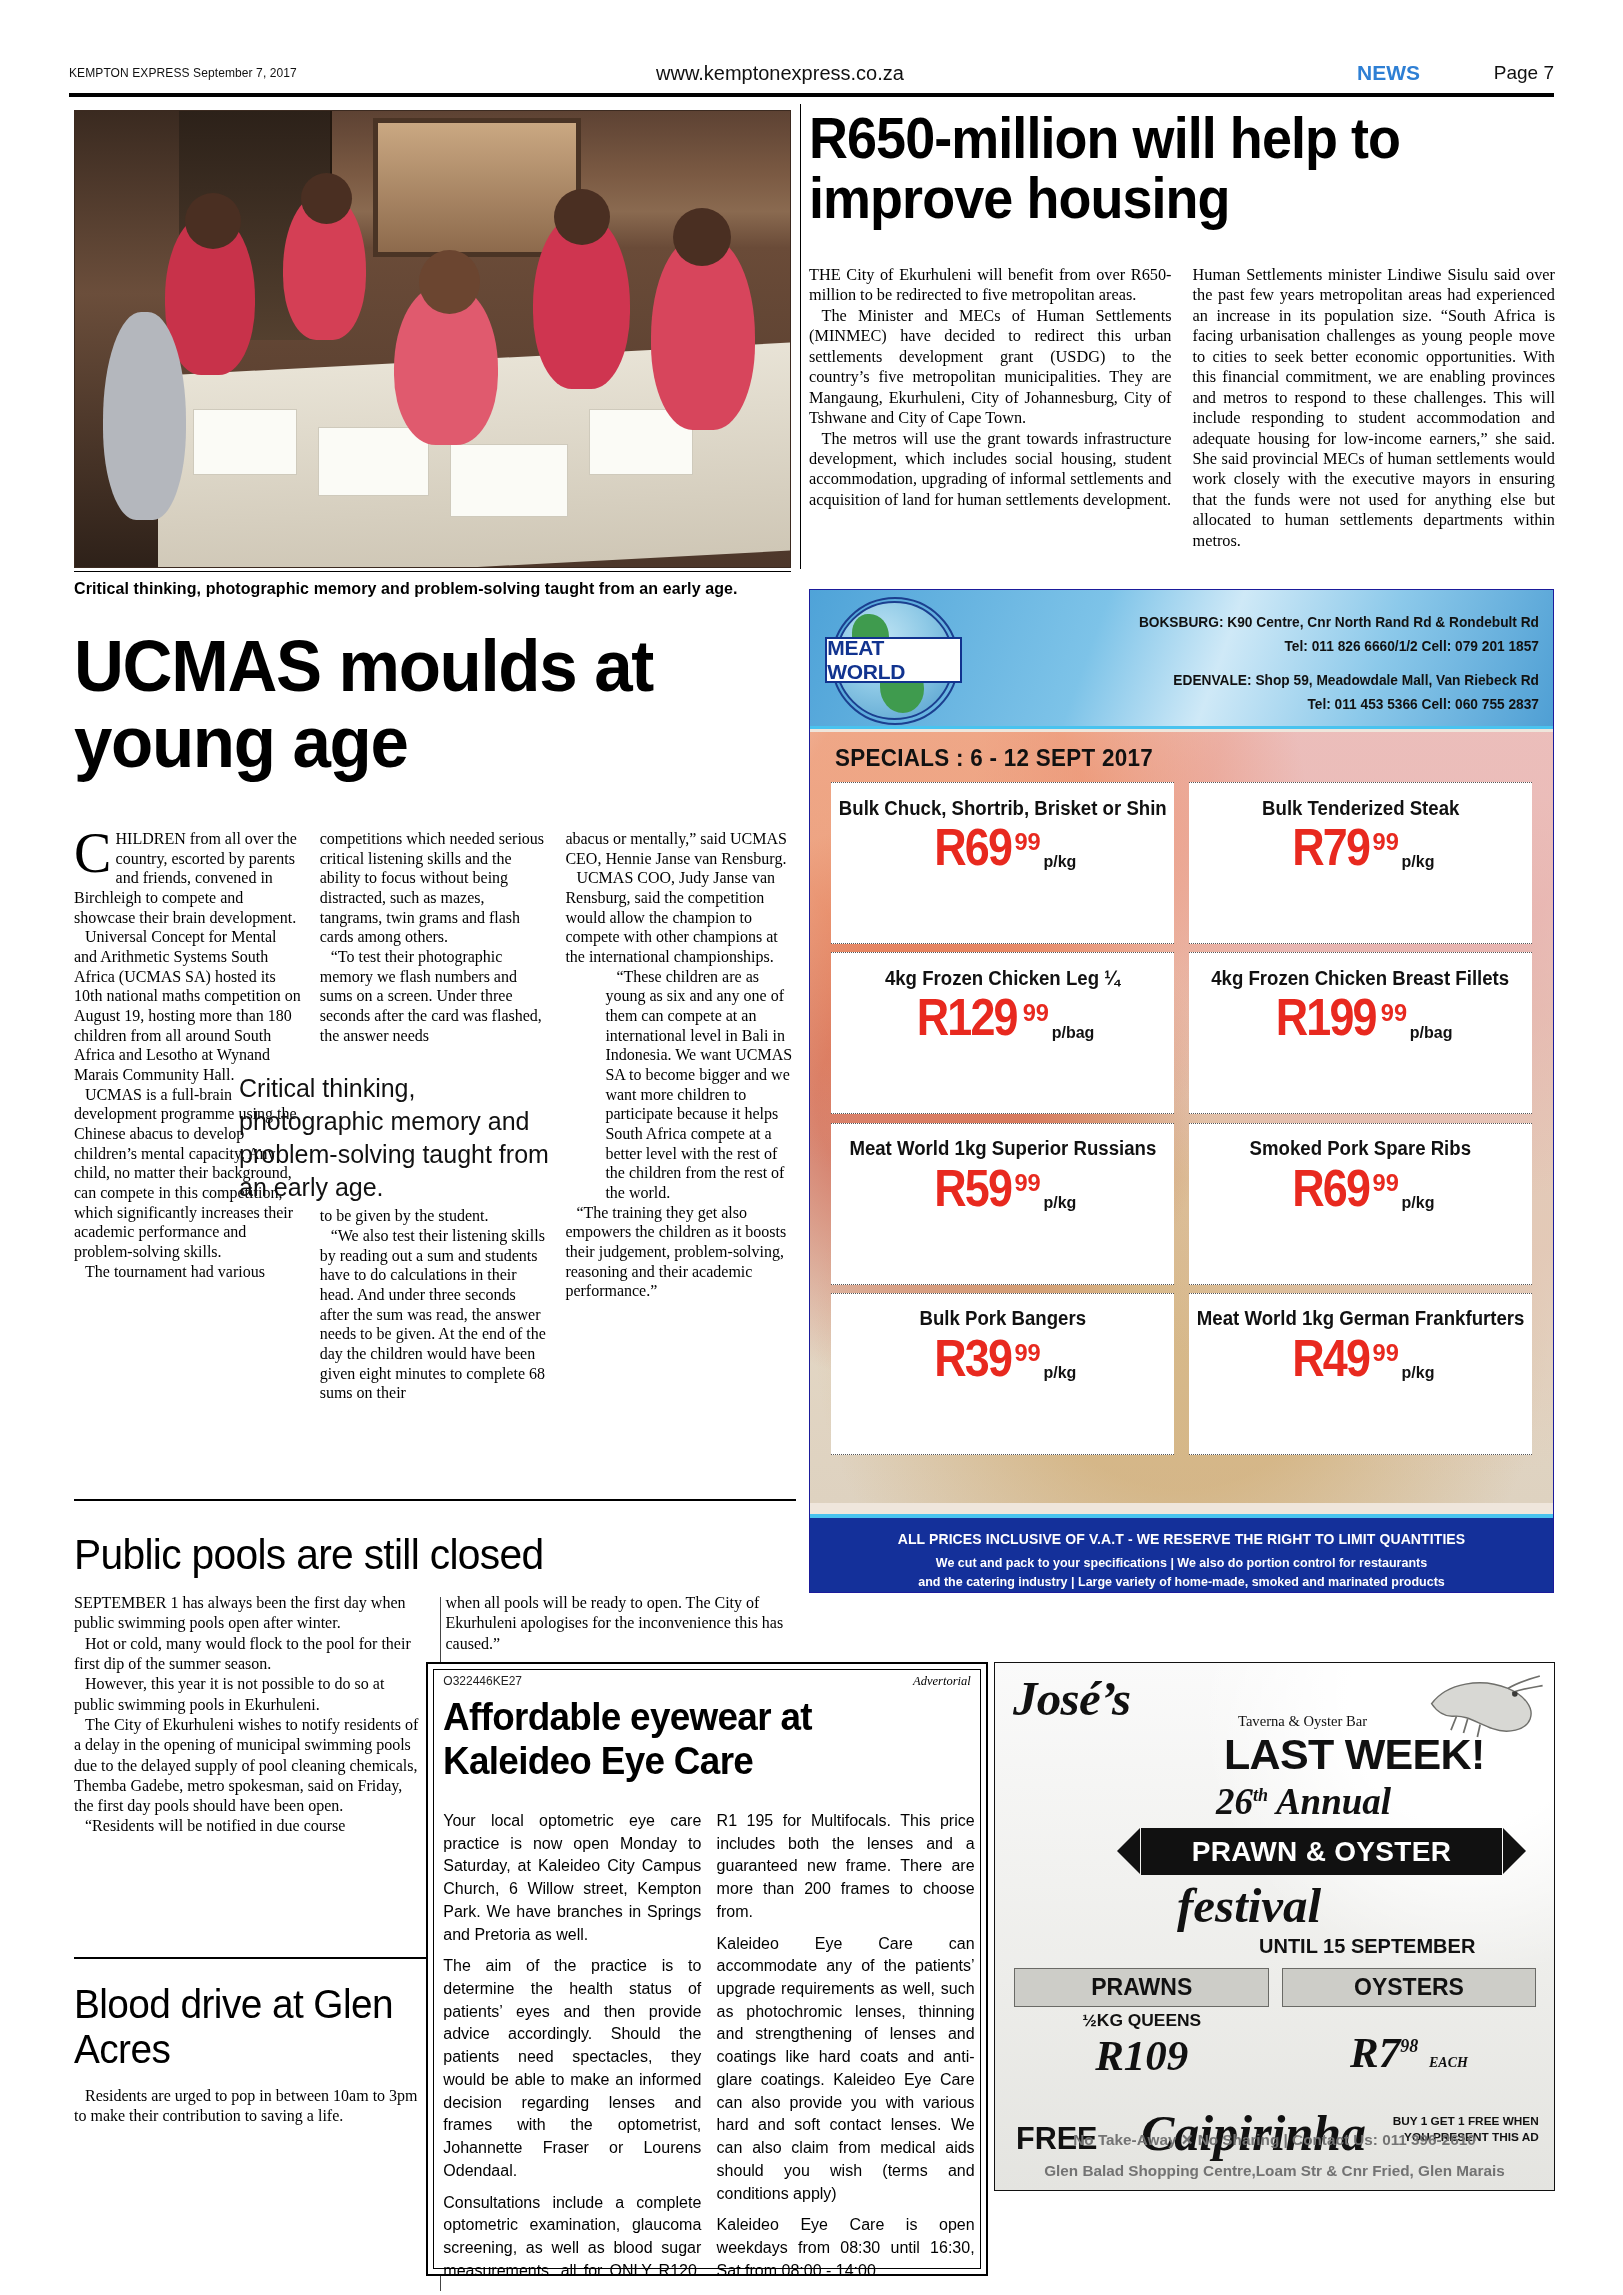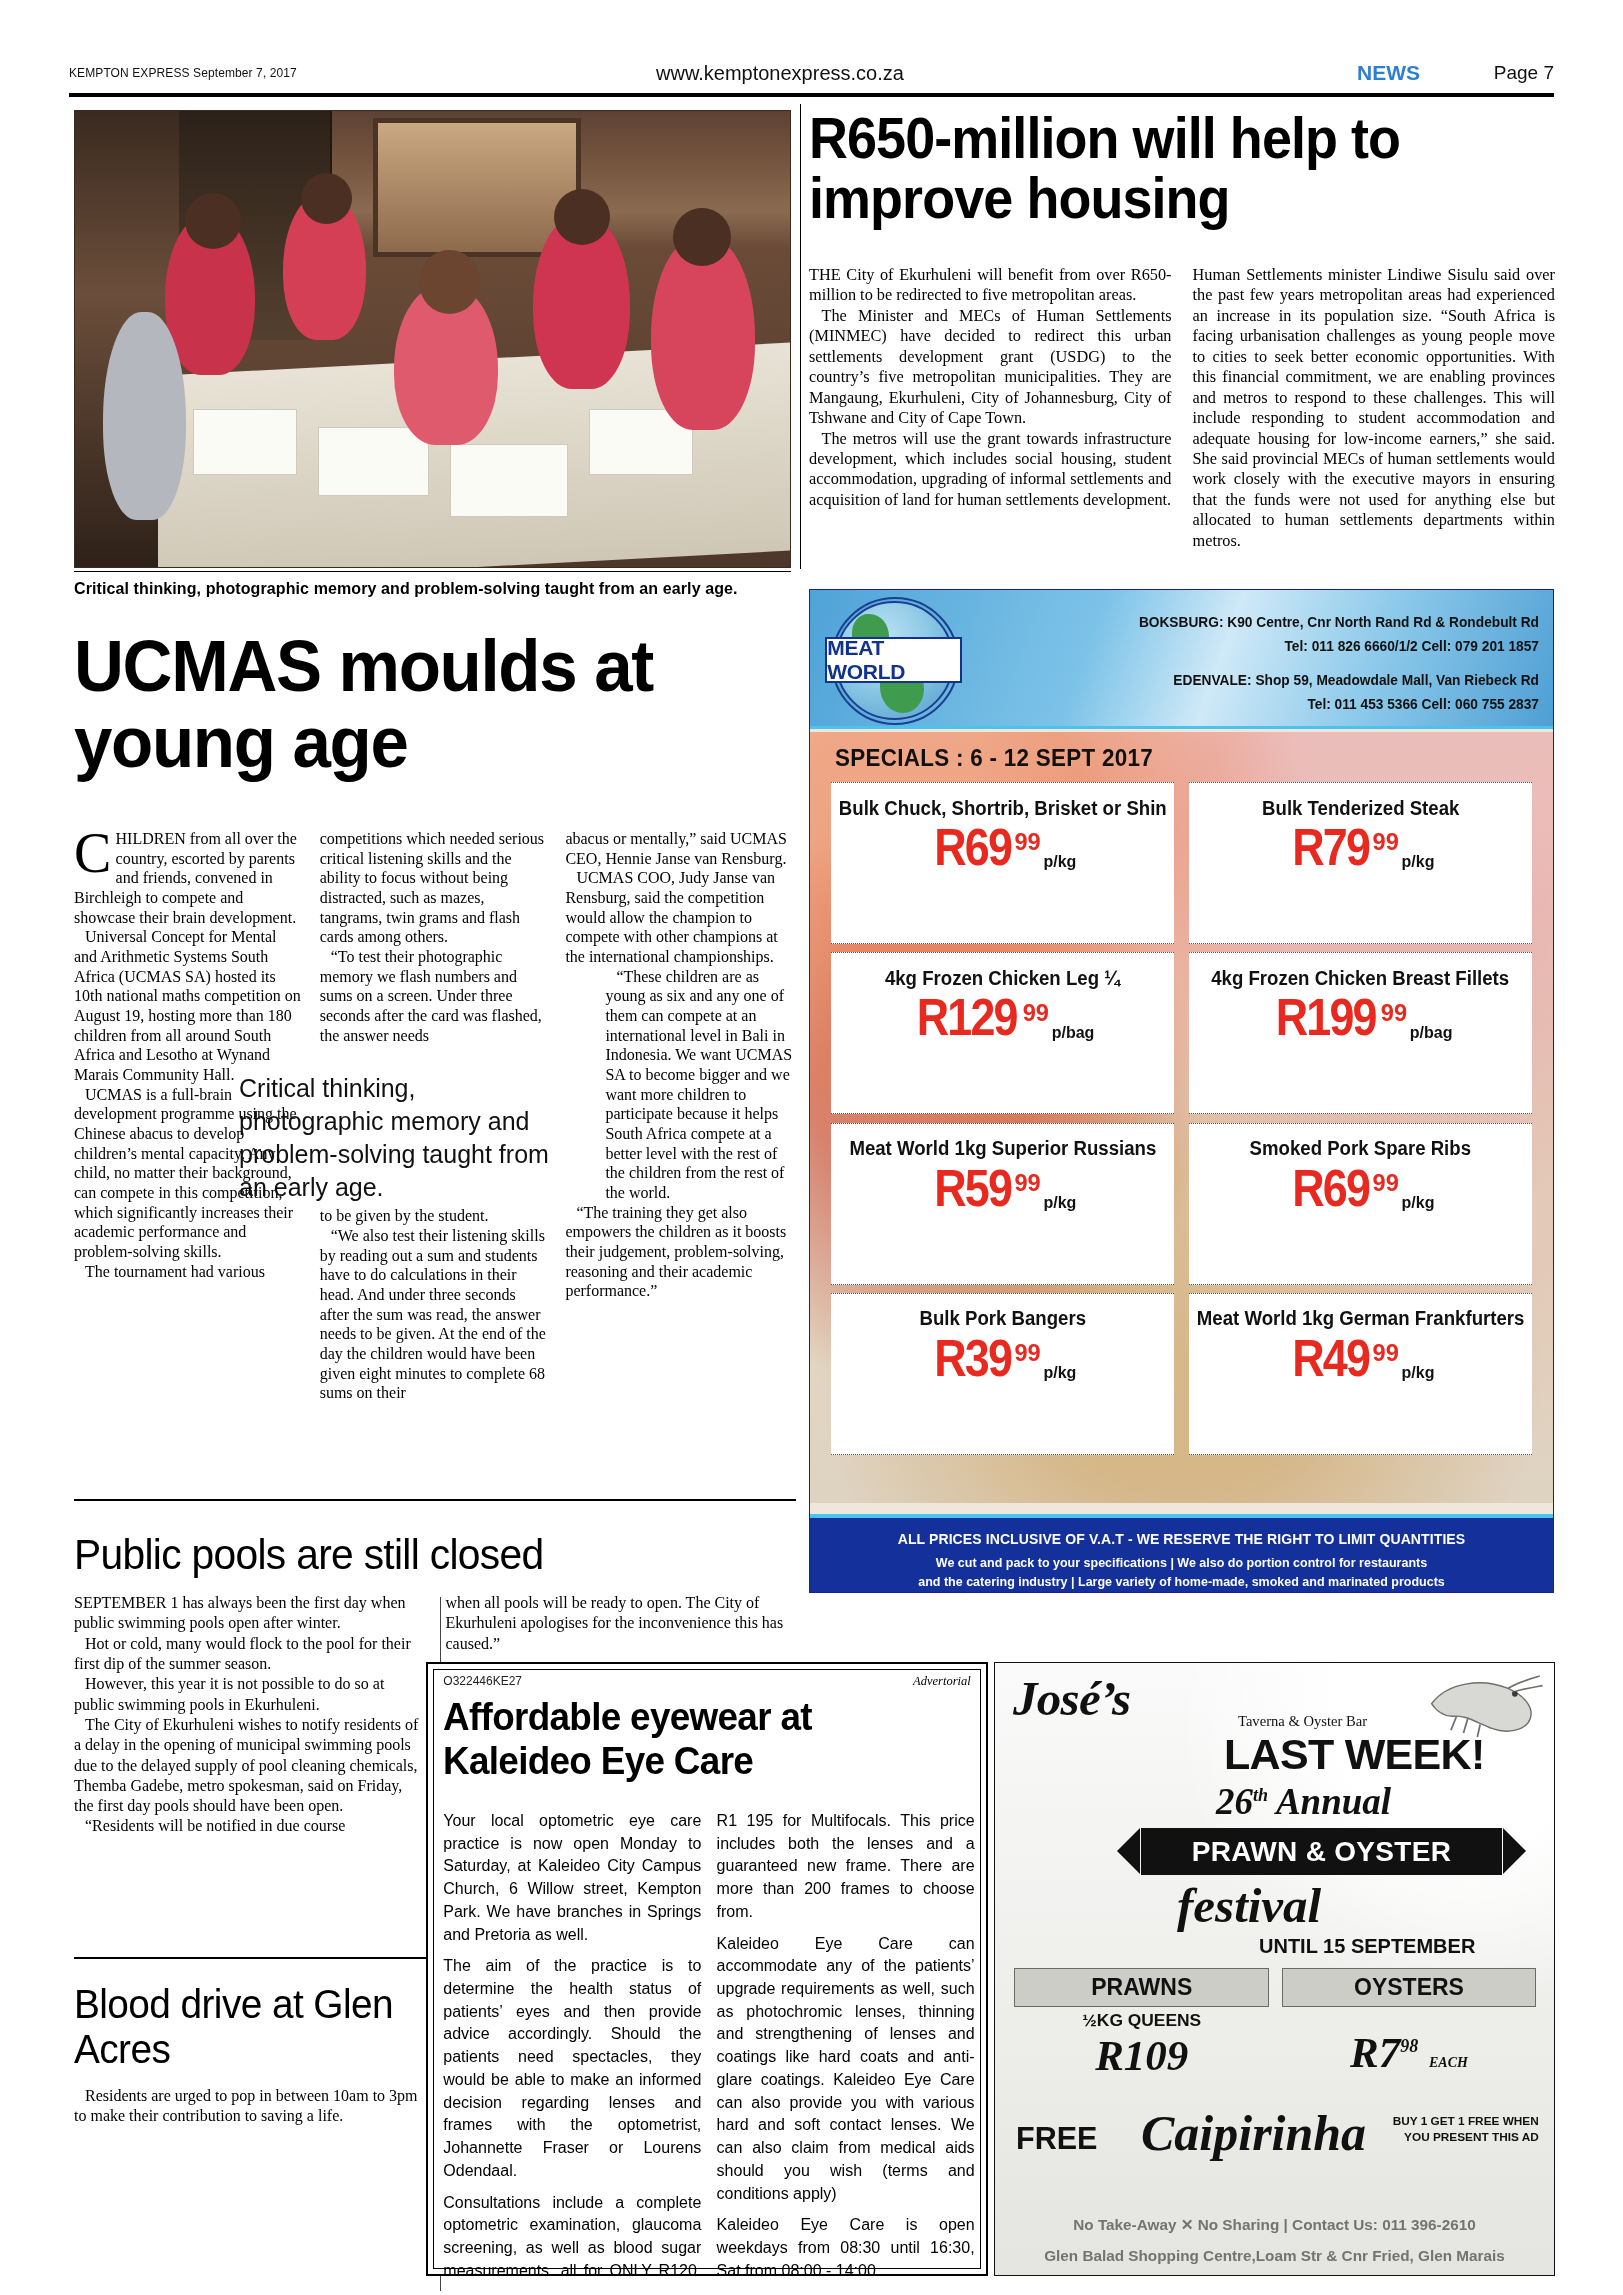--- a/index.html
+++ b/index.html
@@ -200,21 +200,21 @@
   .kal-hl{position:absolute; left:15.3px; top:30.5px; width:528px;
     font-family:"Liberation Sans", sans-serif; font-weight:bold; font-size:38px; line-height:1.18;
     letter-spacing:-0.7px; transform:scaleX(.97); transform-origin:left top;}
   .kal-cols{position:absolute; left:15.3px; top:146px; width:532px; display:flex; gap:15.3px;}
   .kal-cols .col{width:258px; font-family:"Liberation Sans",sans-serif; font-size:16px;
     line-height:1.42; text-align:justify; color:#000;}
   .kal-cols p{margin-bottom:9px;}
 
   
   .jose {
-    position:absolute; left:994px; top:1662px; width:561px; height:614px;
+    position:absolute; left:994px; top:1662px; width:561px; height:529px;
     background:#f2f2ef; border:1.4px solid #111; overflow:hidden;
     font-family:"Liberation Sans", sans-serif;
   }
   .jose-bg{position:absolute;inset:0;background:
      radial-gradient(circle at 85% 8%, #ffffff 0 18%, rgba(255,255,255,0) 40%),
      linear-gradient(180deg,#fafafa 0%,#ededea 60%,#e4e4e0 100%);}
   .jose-name{position:absolute;left:18px;top:7px;font-family:"Liberation Serif",serif;
      font-style:italic;font-weight:bold;font-size:49px;letter-spacing:-0.7px;color:#111;}
   .jose-sub{position:absolute;left:243px;top:50px;font-family:"Liberation Serif",serif;
      font-size:14.6px;color:#111;}

